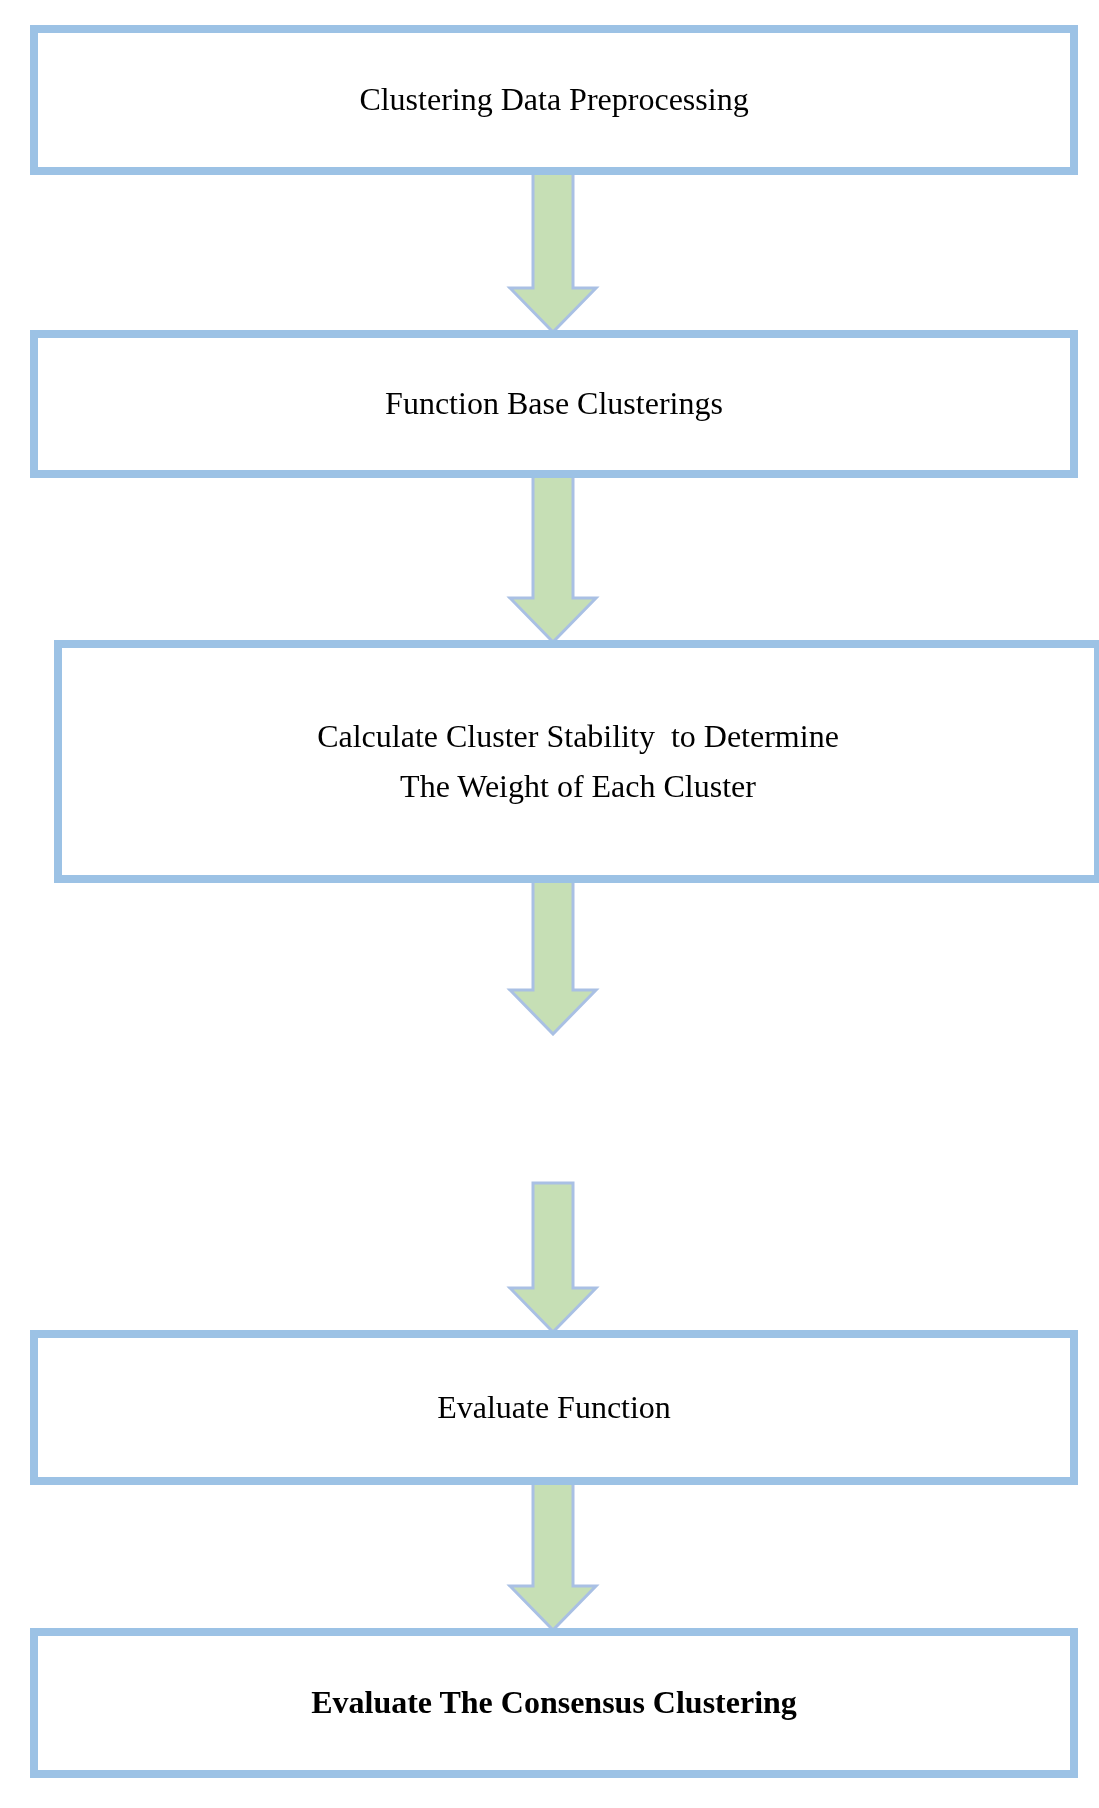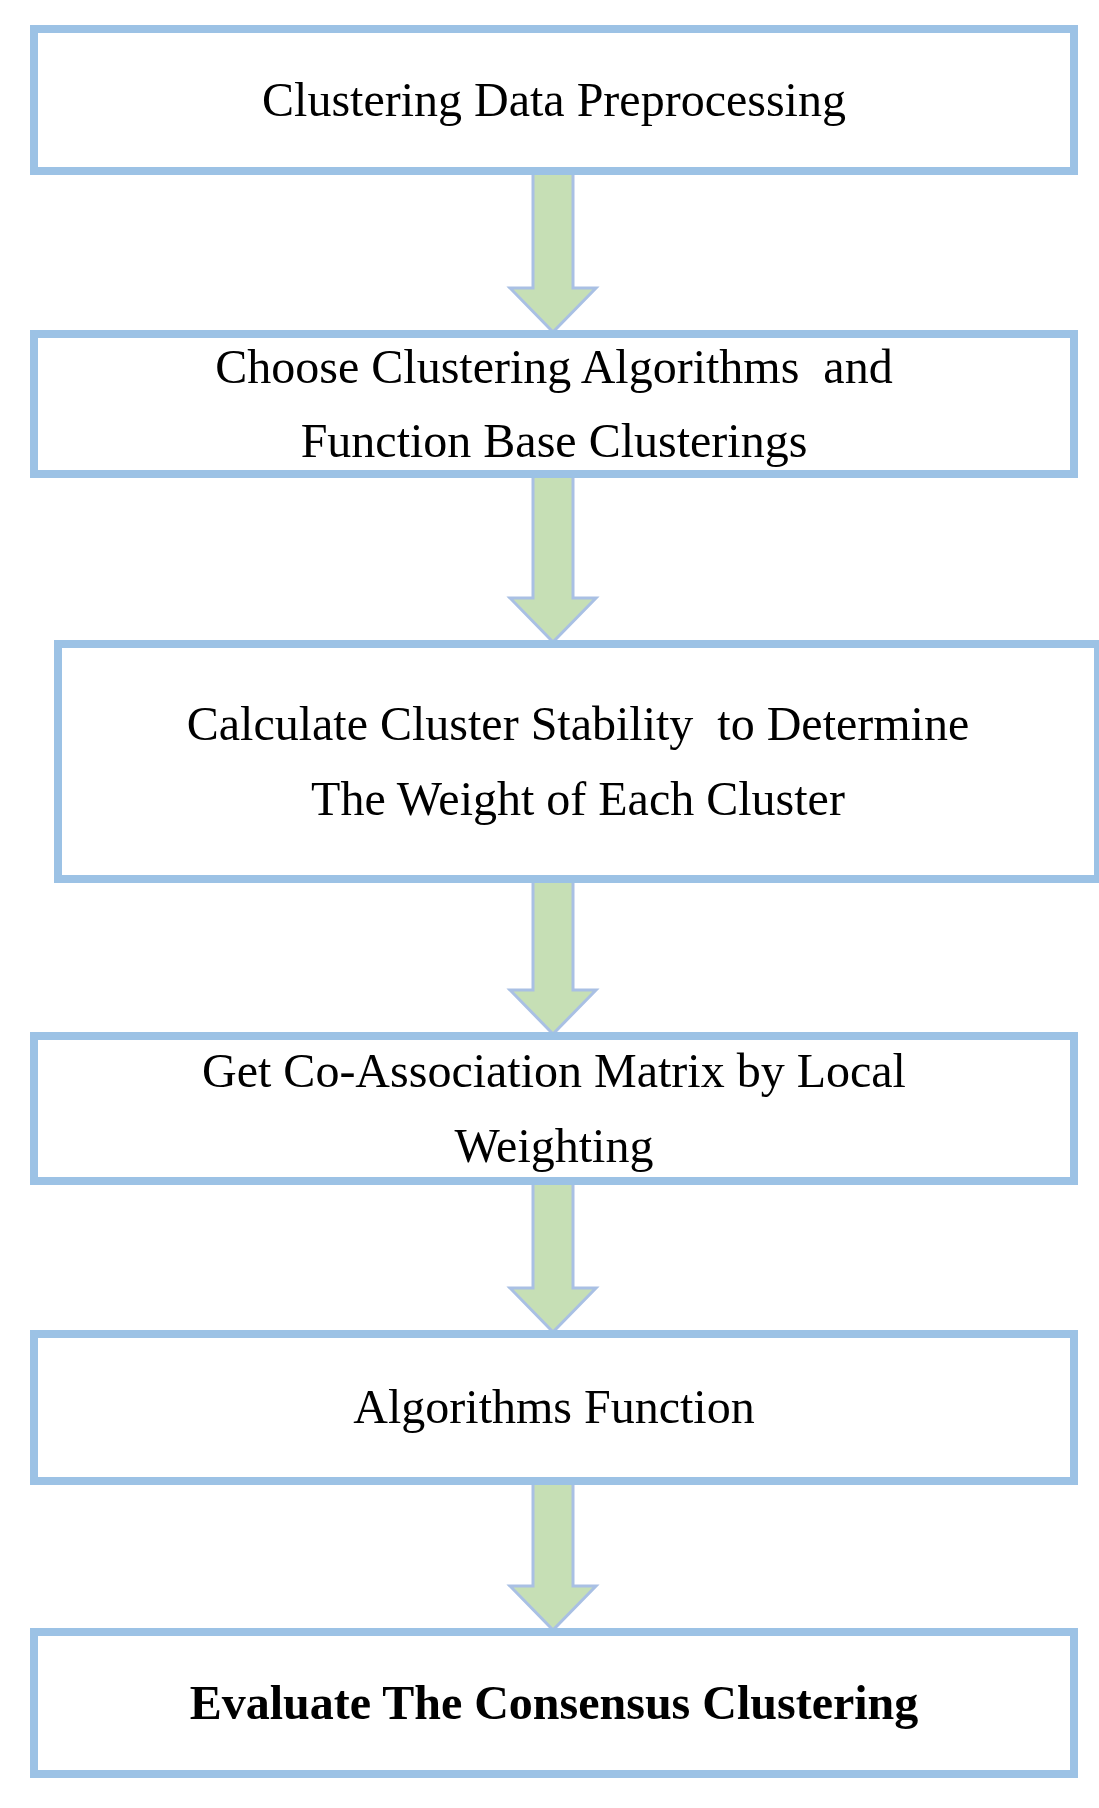--- a/index.html
+++ b/index.html
@@ -21,21 +21,21 @@
     width: 1048px;
     box-sizing: border-box;
     border: 8px solid #9CC2E5;
     background: #ffffff;
     display: flex;
     flex-direction: column;
     justify-content: center;
     align-items: center;
     text-align: center;
     color: #000000;
-    font-size: 48px;
+    font-size: 32px;
     line-height: 1.55;
     z-index: 2;
   }
   .flow-line {
     white-space: pre-wrap;
     padding: 0 10px;
   }
   .flow-arrow {
     position: absolute;
     z-index: 1;
@@ -49,48 +49,43 @@
 
   <div class="flow-box" style="top: 25px; height: 150px;">
     <div class="flow-line">Clustering Data Preprocessing</div>
   </div>
 
   <svg class="flow-arrow" width="94" height="163" viewBox="0 0 94 163" style="left: 506px; top: 171px;">
       <polygon points="27,2 67,2 67,117 90,117 47,161 4,117 27,117" fill="#C6DFB5" stroke="#A9C0E4" stroke-width="3"></polygon>
     </svg>
 
   <div class="flow-box" style="top: 330px; height: 148px;">
-    <div class="flow-line">Choose Clustering Algorithms  and</div>
     <div class="flow-line">Function Base Clusterings</div>
   </div>
 
   <svg class="flow-arrow" width="94" height="170" viewBox="0 0 94 170" style="left: 506px; top: 474px;">
       <polygon points="27,2 67,2 67,124 90,124 47,168 4,124 27,124" fill="#C6DFB5" stroke="#A9C0E4" stroke-width="3"></polygon>
     </svg>
 
   <div class="flow-box" style="top: 640px; height: 243px; margin-left: 24px;">
     <div class="flow-line">Calculate Cluster Stability  to Determine</div>
     <div class="flow-line">The Weight of Each Cluster</div>
   </div>
 
   <svg class="flow-arrow" width="94" height="157" viewBox="0 0 94 157" style="left: 506px; top: 879px;">
       <polygon points="27,2 67,2 67,111 90,111 47,155 4,111 27,111" fill="#C6DFB5" stroke="#A9C0E4" stroke-width="3"></polygon>
     </svg>
 
-  <div class="flow-box" style="top: 1032px; height: 153px;">
-    <div class="flow-line">Get Co-Association Matrix by Local</div>
-    <div class="flow-line">Weighting</div>
-  </div>
 
   <svg class="flow-arrow" width="94" height="153" viewBox="0 0 94 153" style="left: 506px; top: 1181px;">
       <polygon points="27,2 67,2 67,107 90,107 47,151 4,107 27,107" fill="#C6DFB5" stroke="#A9C0E4" stroke-width="3"></polygon>
     </svg>
 
   <div class="flow-box" style="top: 1330px; height: 155px;">
-    <div class="flow-line">Algorithms Function</div>
+    <div class="flow-line">Evaluate Function</div>
   </div>
 
   <svg class="flow-arrow" width="94" height="151" viewBox="0 0 94 151" style="left: 506px; top: 1481px;">
       <polygon points="27,2 67,2 67,105 90,105 47,149 4,105 27,105" fill="#C6DFB5" stroke="#A9C0E4" stroke-width="3"></polygon>
     </svg>
 
   <div class="flow-box" style="top: 1628px; height: 150px; font-weight: bold;">
     <div class="flow-line">Evaluate The Consensus Clustering</div>
   </div>
 

